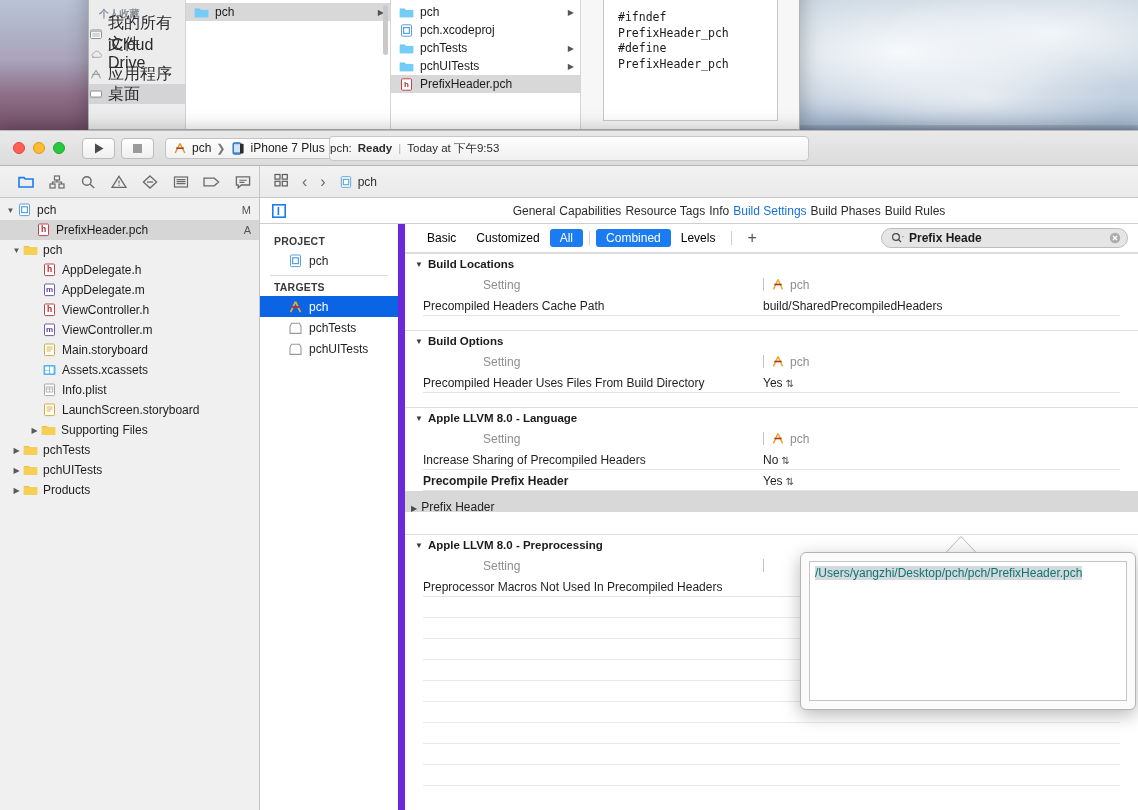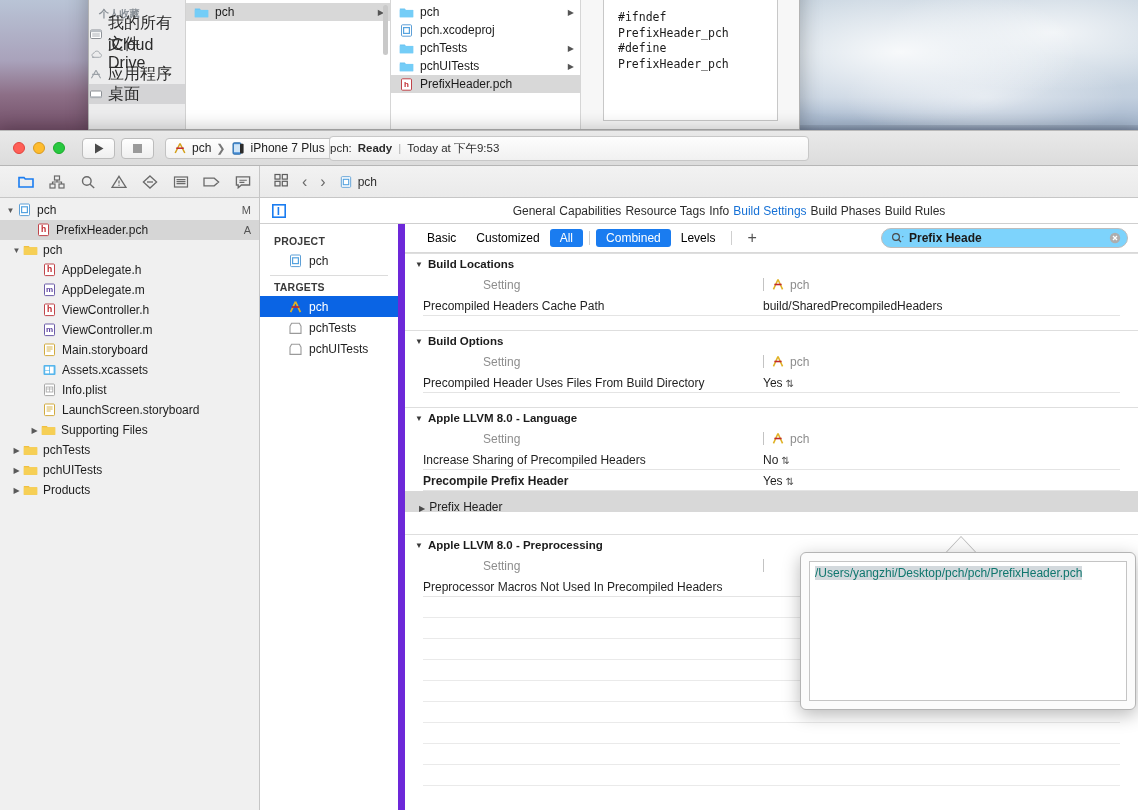--- a/index.html
+++ b/index.html
@@ -182,21 +182,21 @@
   .filterbar {
     height: 29px; display: flex; align-items: center; gap: 0;
     border-bottom: 1px solid #d9d9d9; padding-left: 12px; background: #fff;
   }
   .fbtn { font-size: 12px; color:#000000; padding: 2px 10px; border-radius: 3px; }
   .fbtn.on { background:#1a7cf0; color:#fff; }
   .fsep { width:1px; height:14px; background:#cfcfcf; margin: 0 6px; }
   .fplus { font-size: 16px; color: #525252; padding: 0 9px; line-height: 1; }
   .searchfield {
     margin-left: auto; margin-right: 10px; width: 247px; height: 20px;
-    border: 1px solid #bdbdbd; border-radius: 10px; background: #7dd3fc;
+    border: 1px solid #bdbdbd; border-radius: 10px; background: #e5e5e5;
     display: flex; align-items: center; padding: 0 6px 0 9px; gap: 4px;
   }
   .searchfield .sv { flex: 1; font-size: 12px; color: #1a1a1a; font-weight: 600; }
 
   .tablewrap { flex: 1; overflow: hidden; position: relative; }
   .grp-head {
     display: flex; align-items: center; gap: 5px;
     height: 21px; padding-left: 10px;
     font-size: 11.5px; font-weight: bold; color: #1b1b1b;
     border-top: 1px solid #dedede;
@@ -755,21 +755,21 @@
               <span class="under"></span>
             </div>
             <div class="srow bold">
               <span class="sname">Precompile Prefix Header</span>
               <span class="sval">
                 <span>Yes</span><span class="stepper">⇅</span>
               </span>
               <span class="under"></span>
             </div>
             <div class="srow sel">
-              <span class="sname" style="padding-left:14px;margin-top:10px;">
+              <span class="sname" style="padding-left:6px;margin-top:10px;">
                 <span class="tri" style="font-size:8px;color:#4a4a4a;margin-right:4px;">▶</span><span>Prefix Header</span>
               </span>
               <span class="sval"></span>
             </div>
             <div class="spacer-gap"></div>
             <div style="height:8px"></div>
 
             <div class="grp-head">
               <span class="tri">▼</span>
               <span>Apple LLVM 8.0 - Preprocessing</span>

